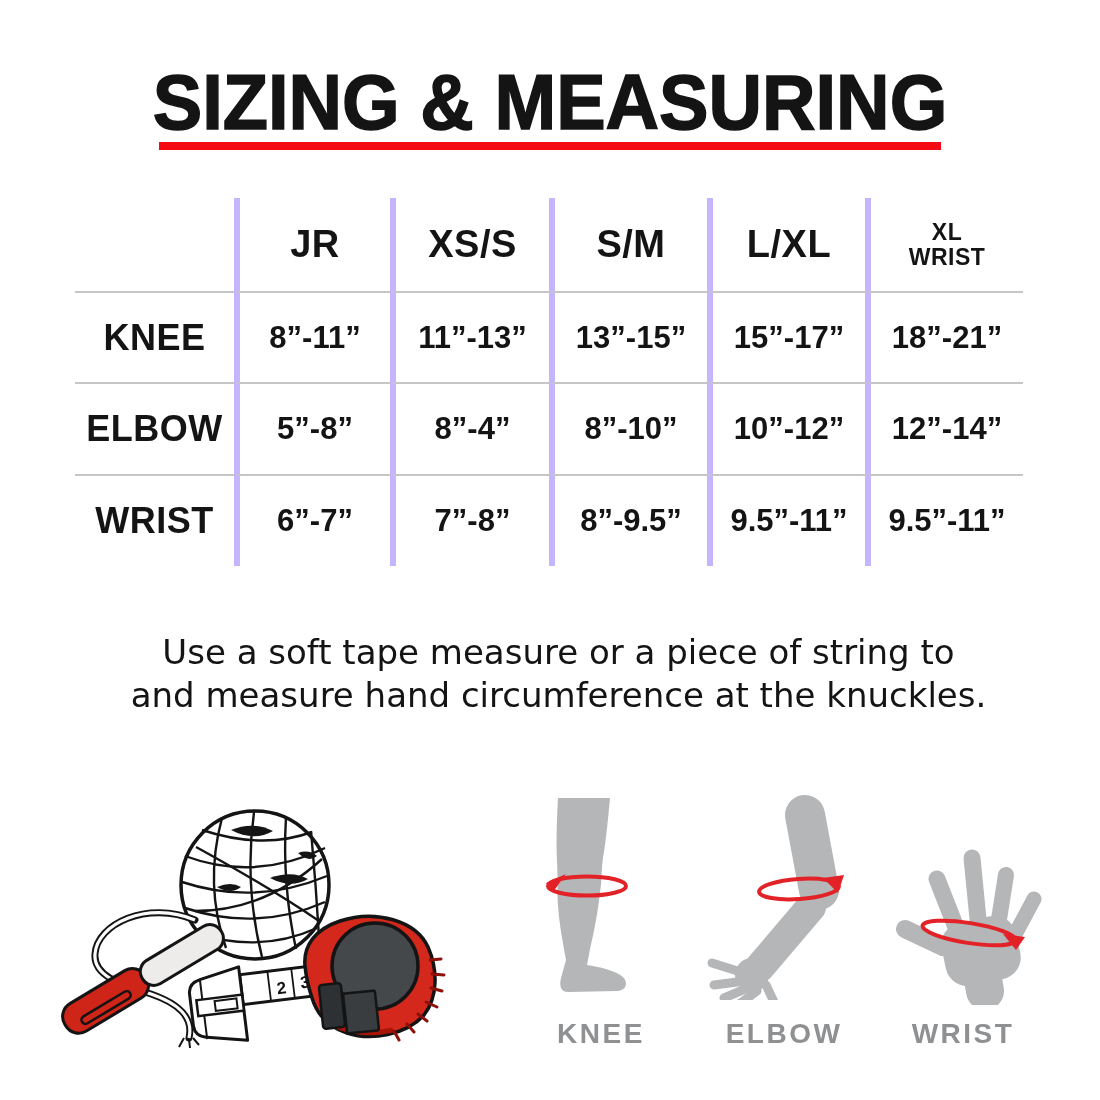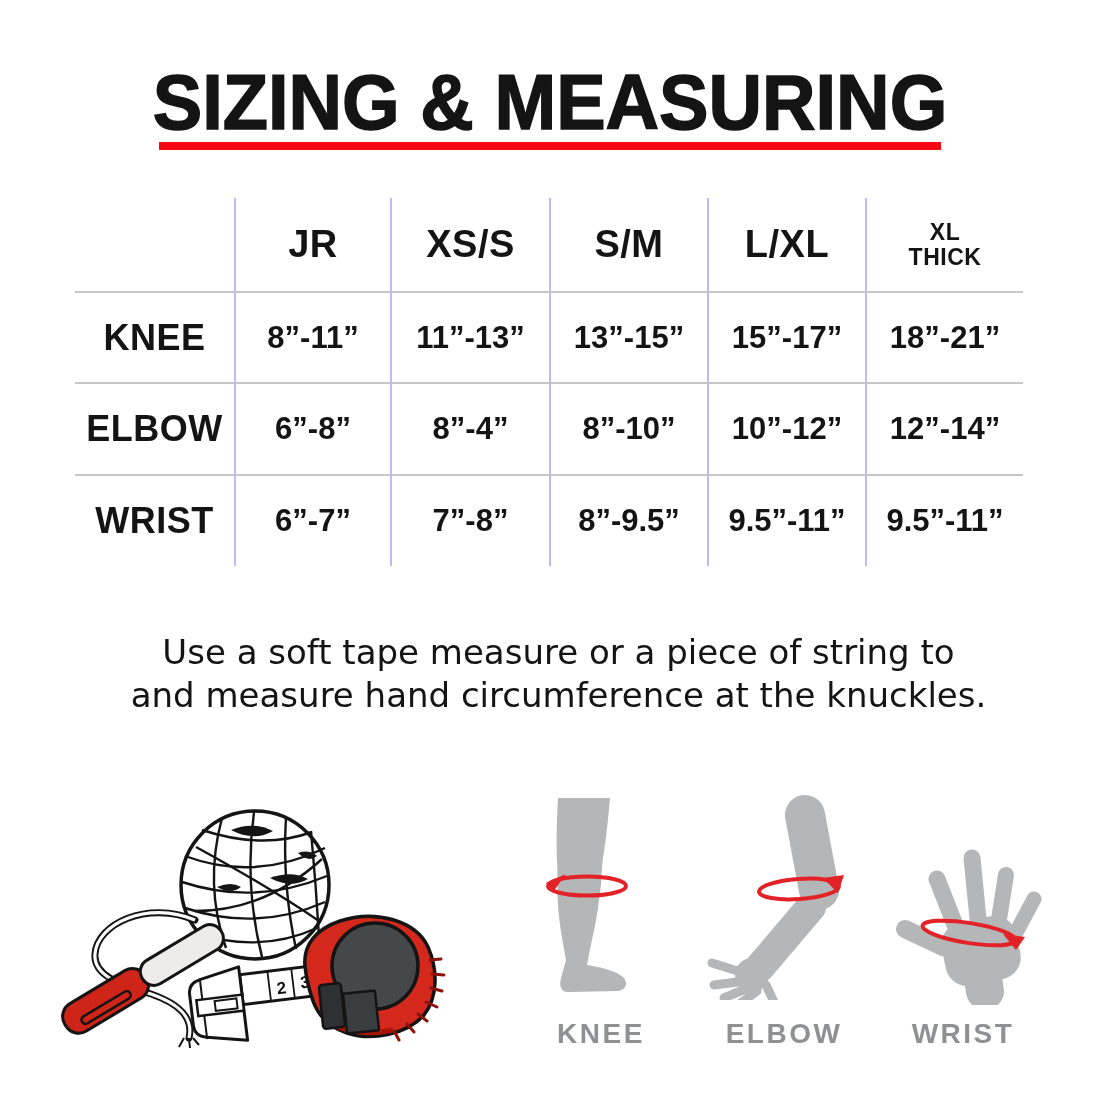--- a/index.html
+++ b/index.html
@@ -9,21 +9,21 @@
   .title{position:absolute;left:0;right:0;top:62px;margin:0;text-align:center;
          font-family:"Liberation Sans",sans-serif;font-weight:900;font-size:78px;line-height:80px;
          letter-spacing:0px;color:#141414;transform:scaleX(0.95);-webkit-text-stroke:1.5px #141414;}
   .title-underline{position:absolute;left:159px;top:142px;width:782px;height:8px;background:#f50a14;}
 
   
   .size-table{position:absolute;left:75px;top:198px;width:948px;display:grid;
               grid-template-columns:159px 156px 159px 158px 158px 158px;
               grid-template-rows:93px 91px 92px 92px;}
   .cell{display:flex;align-items:center;justify-content:center;box-sizing:border-box;}
-  .bl{border-left:2px solid #c4b5fd;}
+  .bl{border-left:6px solid #c4b5fd;}
   .bt{border-top:2px solid #c6c6c6;}
   .th{font-weight:bold;font-size:38px;letter-spacing:0.5px;}
   .th .xl-wrap{display:inline-block;width:88px;text-align:center;font-size:23px;line-height:25px;
                font-weight:bold;letter-spacing:0.5px;}
   .rowlabel{font-weight:bold;font-size:36px;letter-spacing:0.5px;}
   .val{font-weight:bold;font-size:31px;letter-spacing:0px;}
 
   
   .instructions{position:absolute;left:17px;right:0;top:631px;text-align:center;
                 font-family:"DejaVu Sans",sans-serif;font-size:34px;line-height:42.5px;
@@ -43,32 +43,32 @@
   <div class="title-underline"></div>
 
   <div class="size-table">
 
     <div class="cell"></div>
     <div class="cell th bl">JR</div>
     <div class="cell th bl">XS/S</div>
     <div class="cell th bl">S/M</div>
     <div class="cell th bl">L/XL</div>
     <div class="cell th bl">
-        <span class="xl-wrap">XL THICK</span>
+        <span class="xl-wrap">XL WRIST</span>
       </div>
 
     <div class="cell rowlabel bt">KNEE</div>
     <div class="cell val bt bl">8”-11”</div>
     <div class="cell val bt bl">11”-13”</div>
     <div class="cell val bt bl">13”-15”</div>
     <div class="cell val bt bl">15”-17”</div>
     <div class="cell val bt bl">18”-21”</div>
 
     <div class="cell rowlabel bt">ELBOW</div>
-    <div class="cell val bt bl">6”-8”</div>
+    <div class="cell val bt bl">5”-8”</div>
     <div class="cell val bt bl">8”-4”</div>
     <div class="cell val bt bl">8”-10”</div>
     <div class="cell val bt bl">10”-12”</div>
     <div class="cell val bt bl">12”-14”</div>
 
     <div class="cell rowlabel bt">WRIST</div>
     <div class="cell val bt bl">6”-7”</div>
     <div class="cell val bt bl">7”-8”</div>
     <div class="cell val bt bl">8”-9.5”</div>
     <div class="cell val bt bl">9.5”-11”</div>

